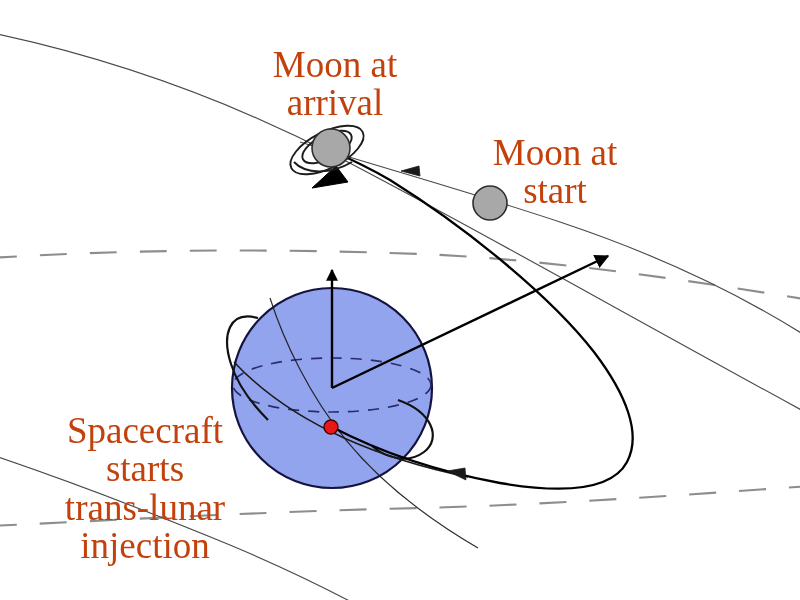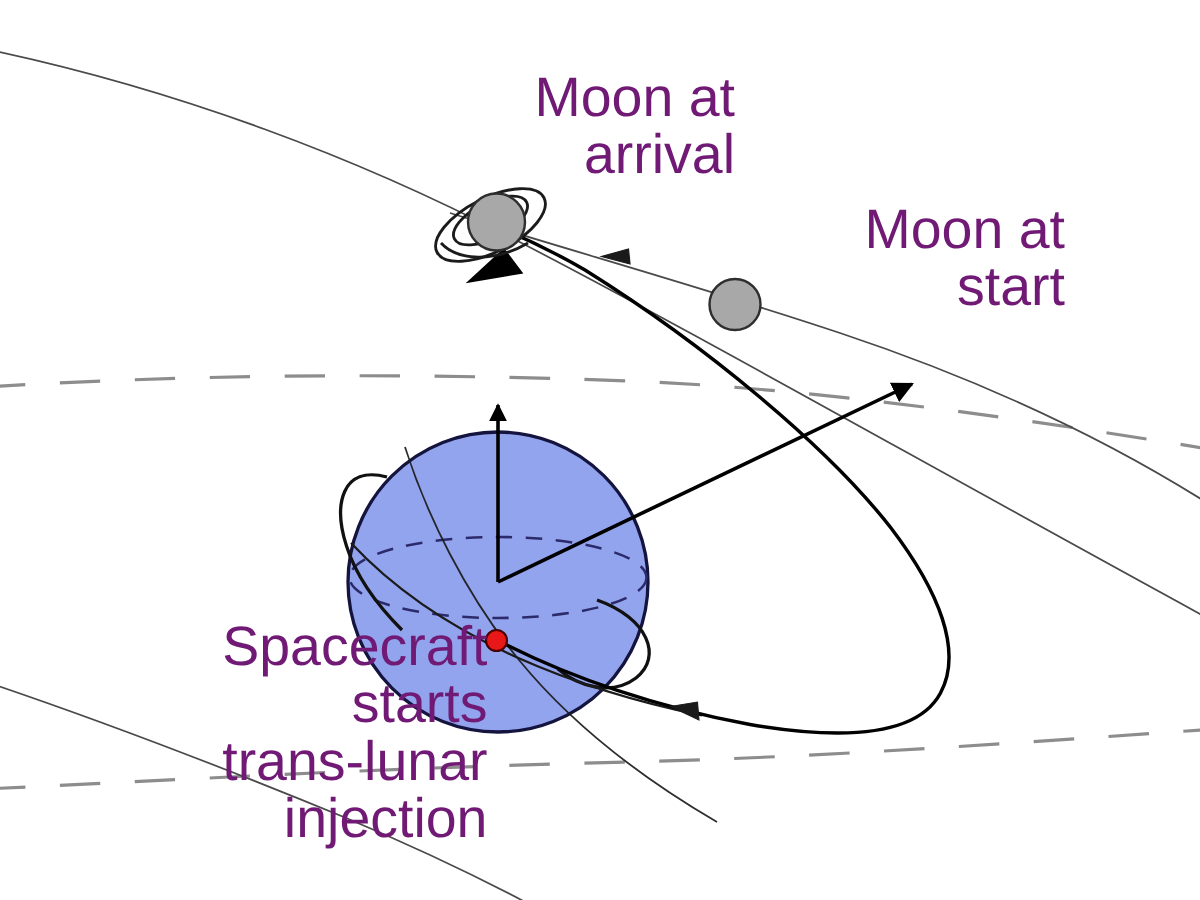--- a/index.html
+++ b/index.html
@@ -20,25 +20,25 @@
   }
   #scene {
     position: absolute;
     left: 0;
     top: 0;
     width: 800px;
     height: 600px;
   }
   .diagram-label {
     position: absolute;
-    color: #701a75;
-    font-family: Liberation Sans, sans-serif;
+    color: #c2410c;
+    font-family: Liberation Serif, serif;
     font-weight: 400;
     line-height: 1.04;
-    text-align: right;
+    text-align: center;
     white-space: pre;
     pointer-events: none;
     -webkit-font-smoothing: antialiased;
   }
   #label-moon-arrival {
     left: 180px;
     top: 46px;
     width: 310px;
     font-size: 37px;
   }

